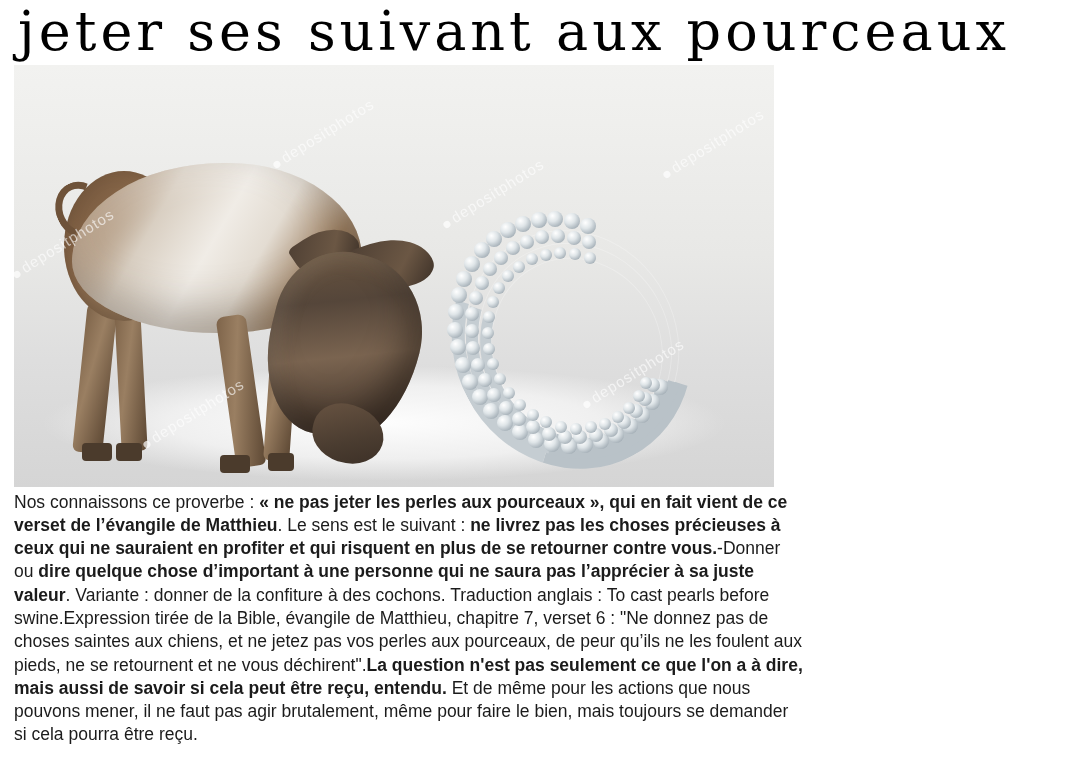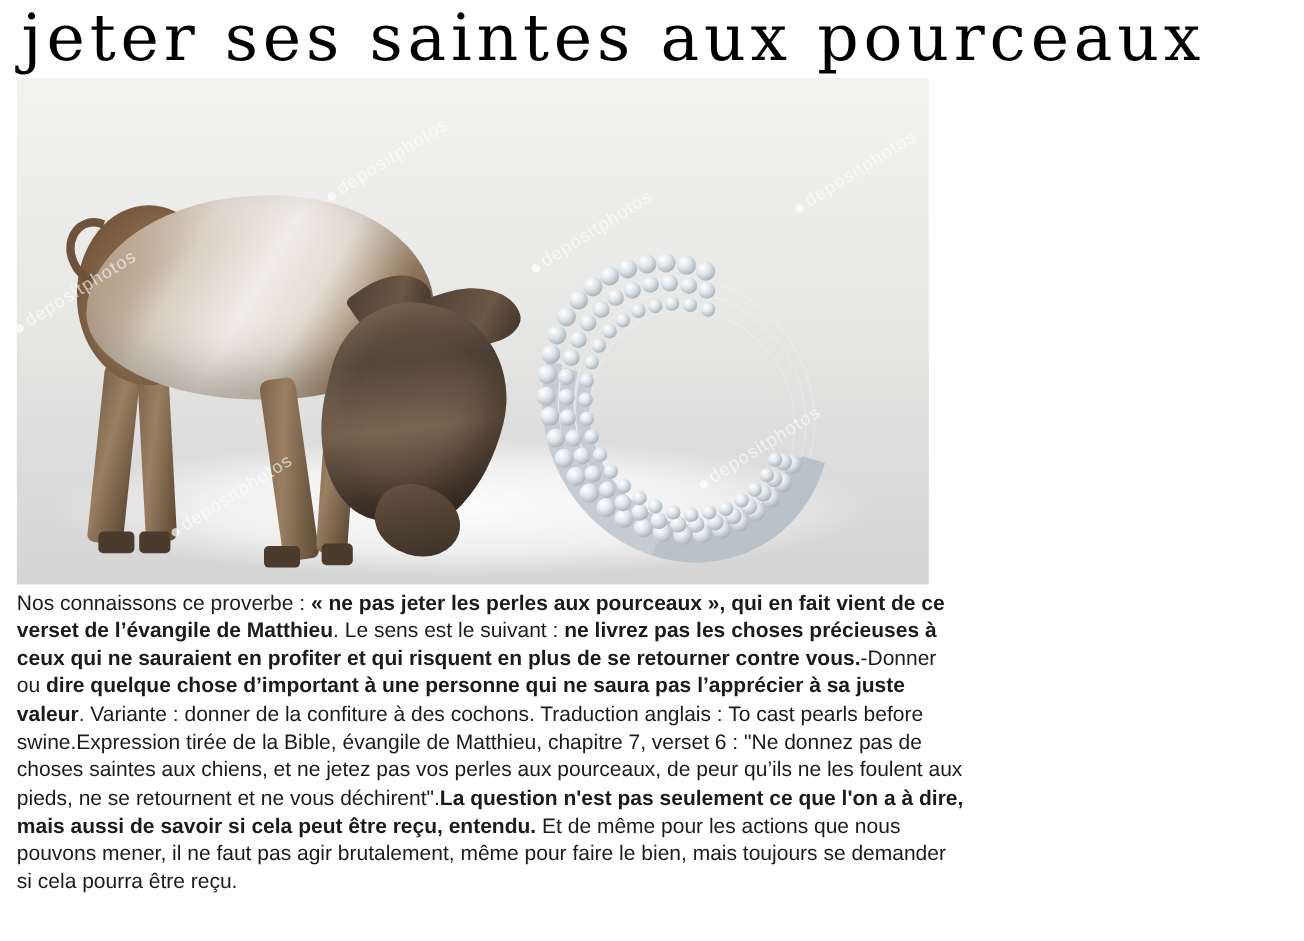--- a/index.html
+++ b/index.html
@@ -188,21 +188,21 @@
     color: #1b1b1b;
     font-family: "Liberation Sans", sans-serif;
   }
   .body-text b { font-weight: bold; }
 </style>
 </head>
 <body>
 
 <div class="page">
 
-  <h1 class="title">jeter ses saintes aux pourceaux</h1>
+  <h1 class="title">jeter ses suivant aux pourceaux</h1>
 
   <div class="image-wrap">
     <div class="ground"></div>
 
     <div class="pig">
       <div class="leg l1"></div>
       <div class="leg l2"></div>
       <div class="hoof h1"></div>
       <div class="hoof h2"></div>
       <div class="pig-rump"></div>

